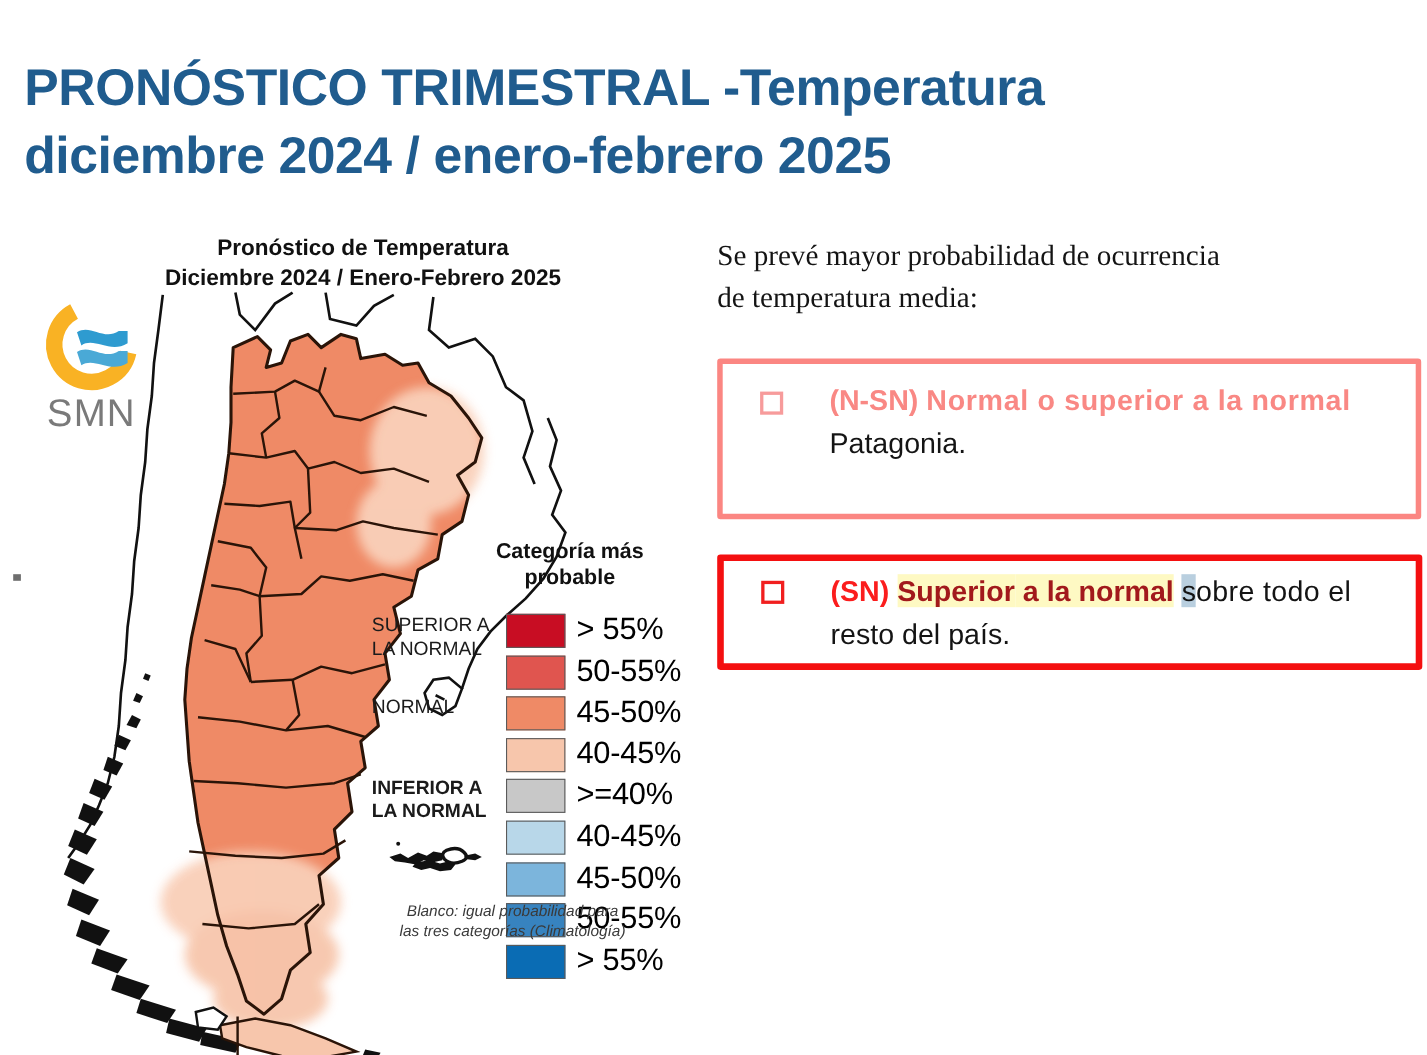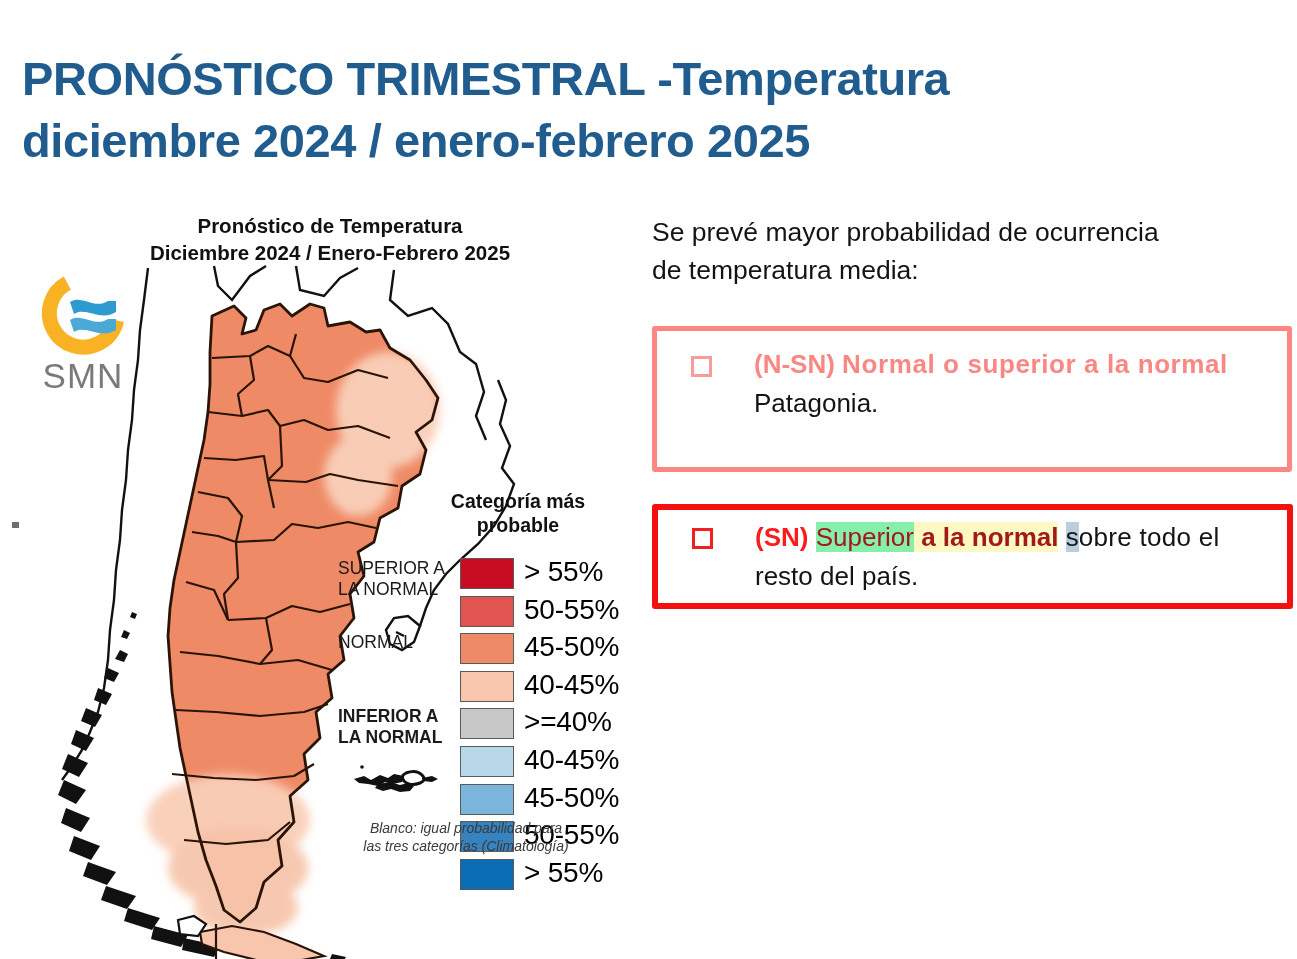--- a/index.html
+++ b/index.html
@@ -171,21 +171,21 @@
     left: 652px;
     top: 180px;
     width: 645px;
   }
   #intro-text {
     font-size: 26.5px;
     line-height: 1.43;
     color: #141414;
     width: 600px;
   }
-  #intro-text .il { display: block; white-space: nowrap; }
+  #intro-text .il { display: block; white-space: nowrap; font-family: Liberation Serif, serif; }
 
   .callout {
     position: absolute;
     box-sizing: border-box;
     background: #ffffff;
   }
   #callout-nsn {
     left: 0px;
     top: 112px;
     width: 640px;
@@ -248,22 +248,22 @@
     color: #f98884;
     font-weight: bold;
     letter-spacing: 0.6px;
   }
   .tag-sn {
     color: #fb1d1d;
     font-weight: bold;
   }
   .hl-dark {
     color: #a2191c;
-    font-weight: normal;
-    background: #86efac;
+    font-weight: bold;
+    background: #fef9c3;
   }
   .hl-dark2 {
     color: #a2191c;
     font-weight: bold;
     background: #fef9c3;
   }
   .hl-s {
     color: #141414;
     background: #b9cfdf;
   }

